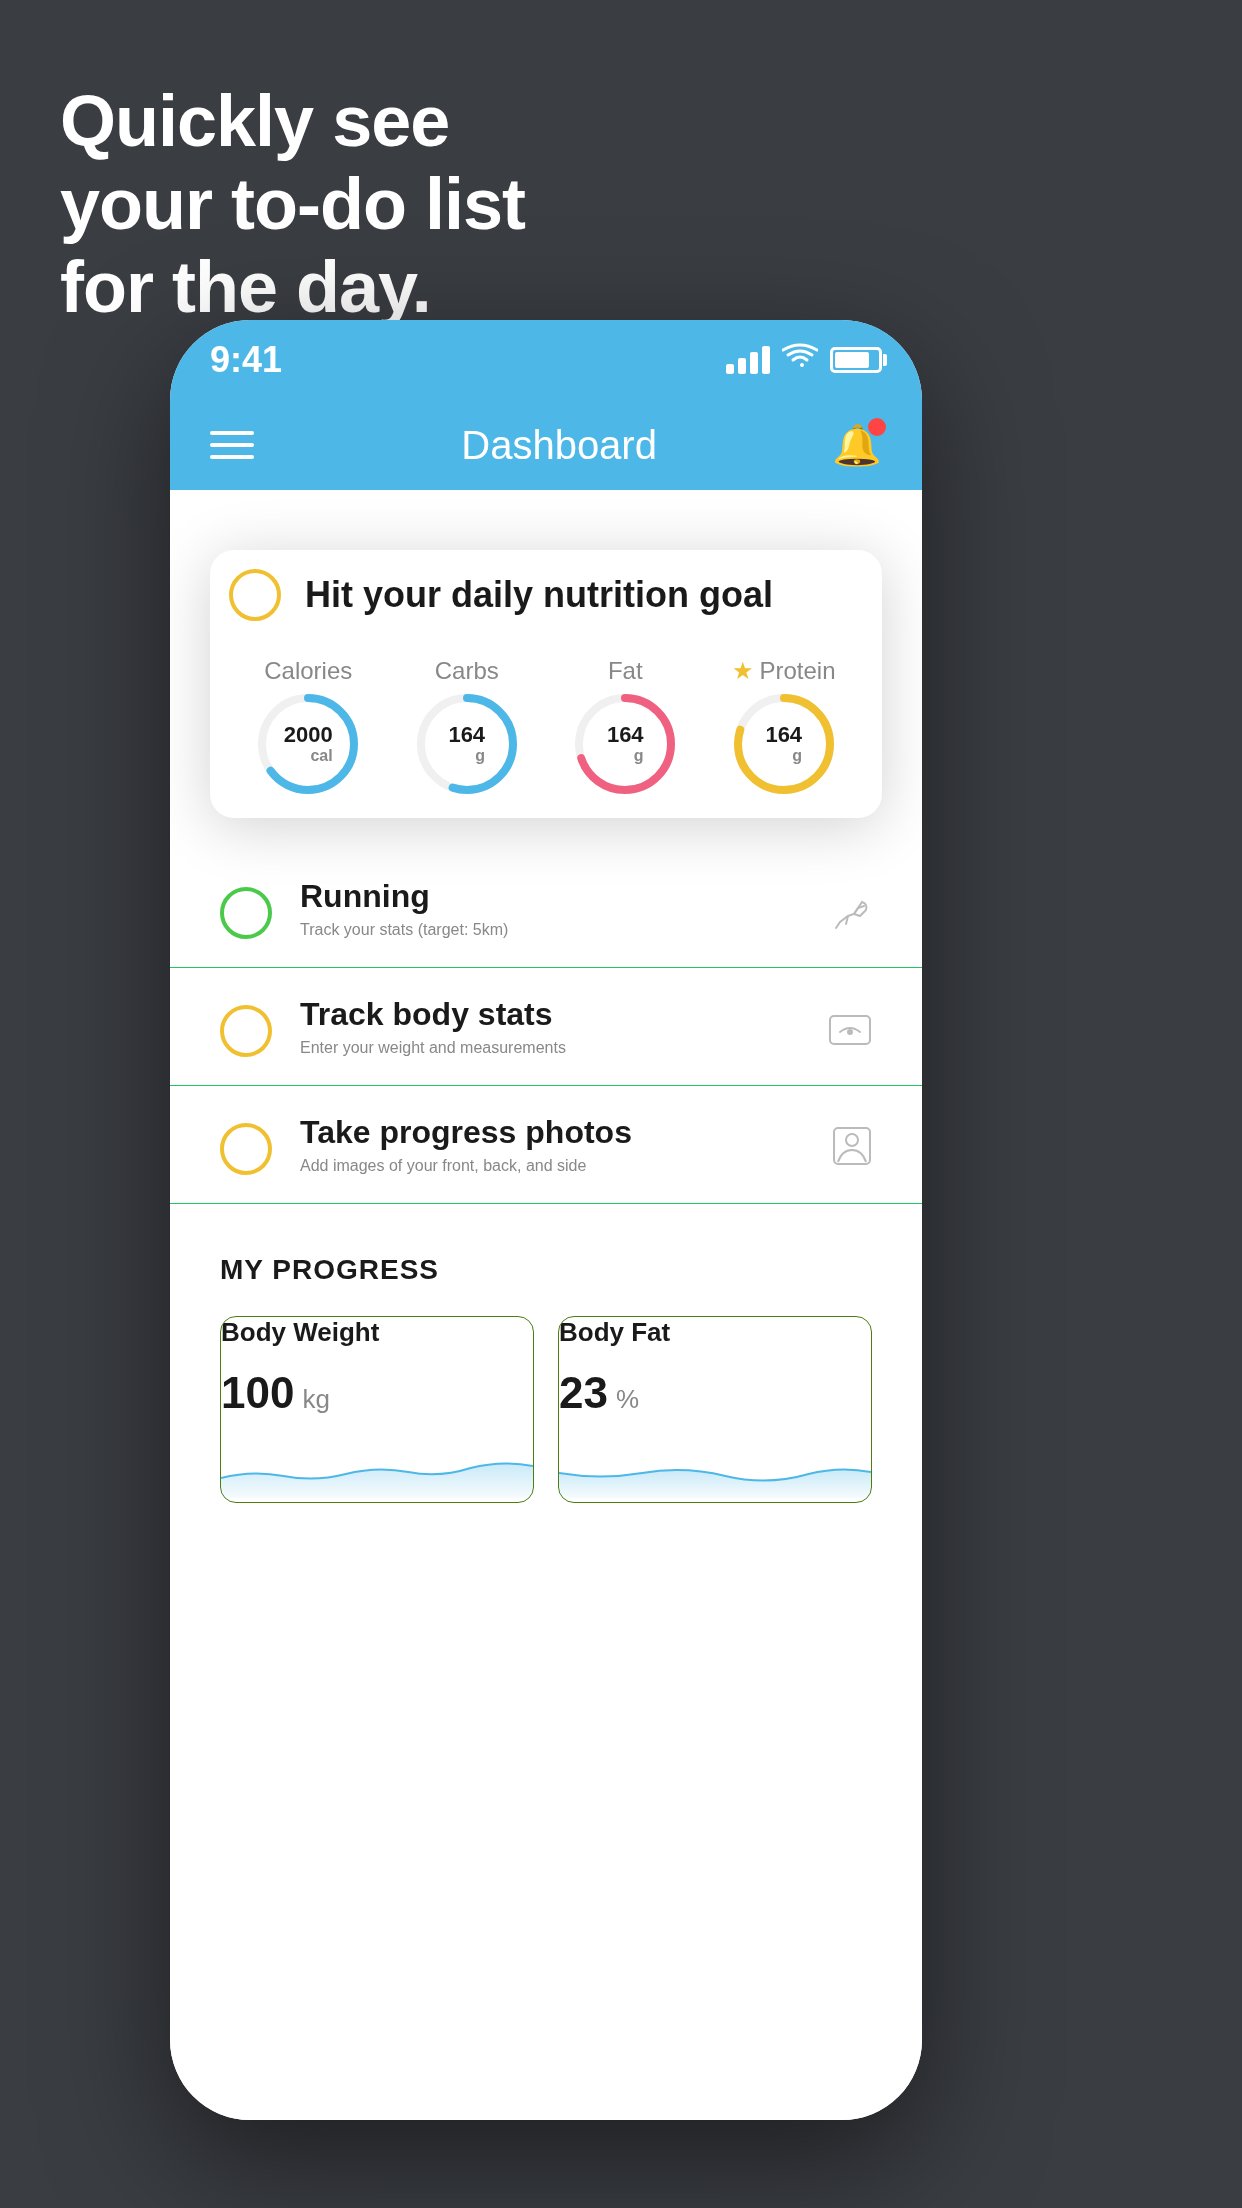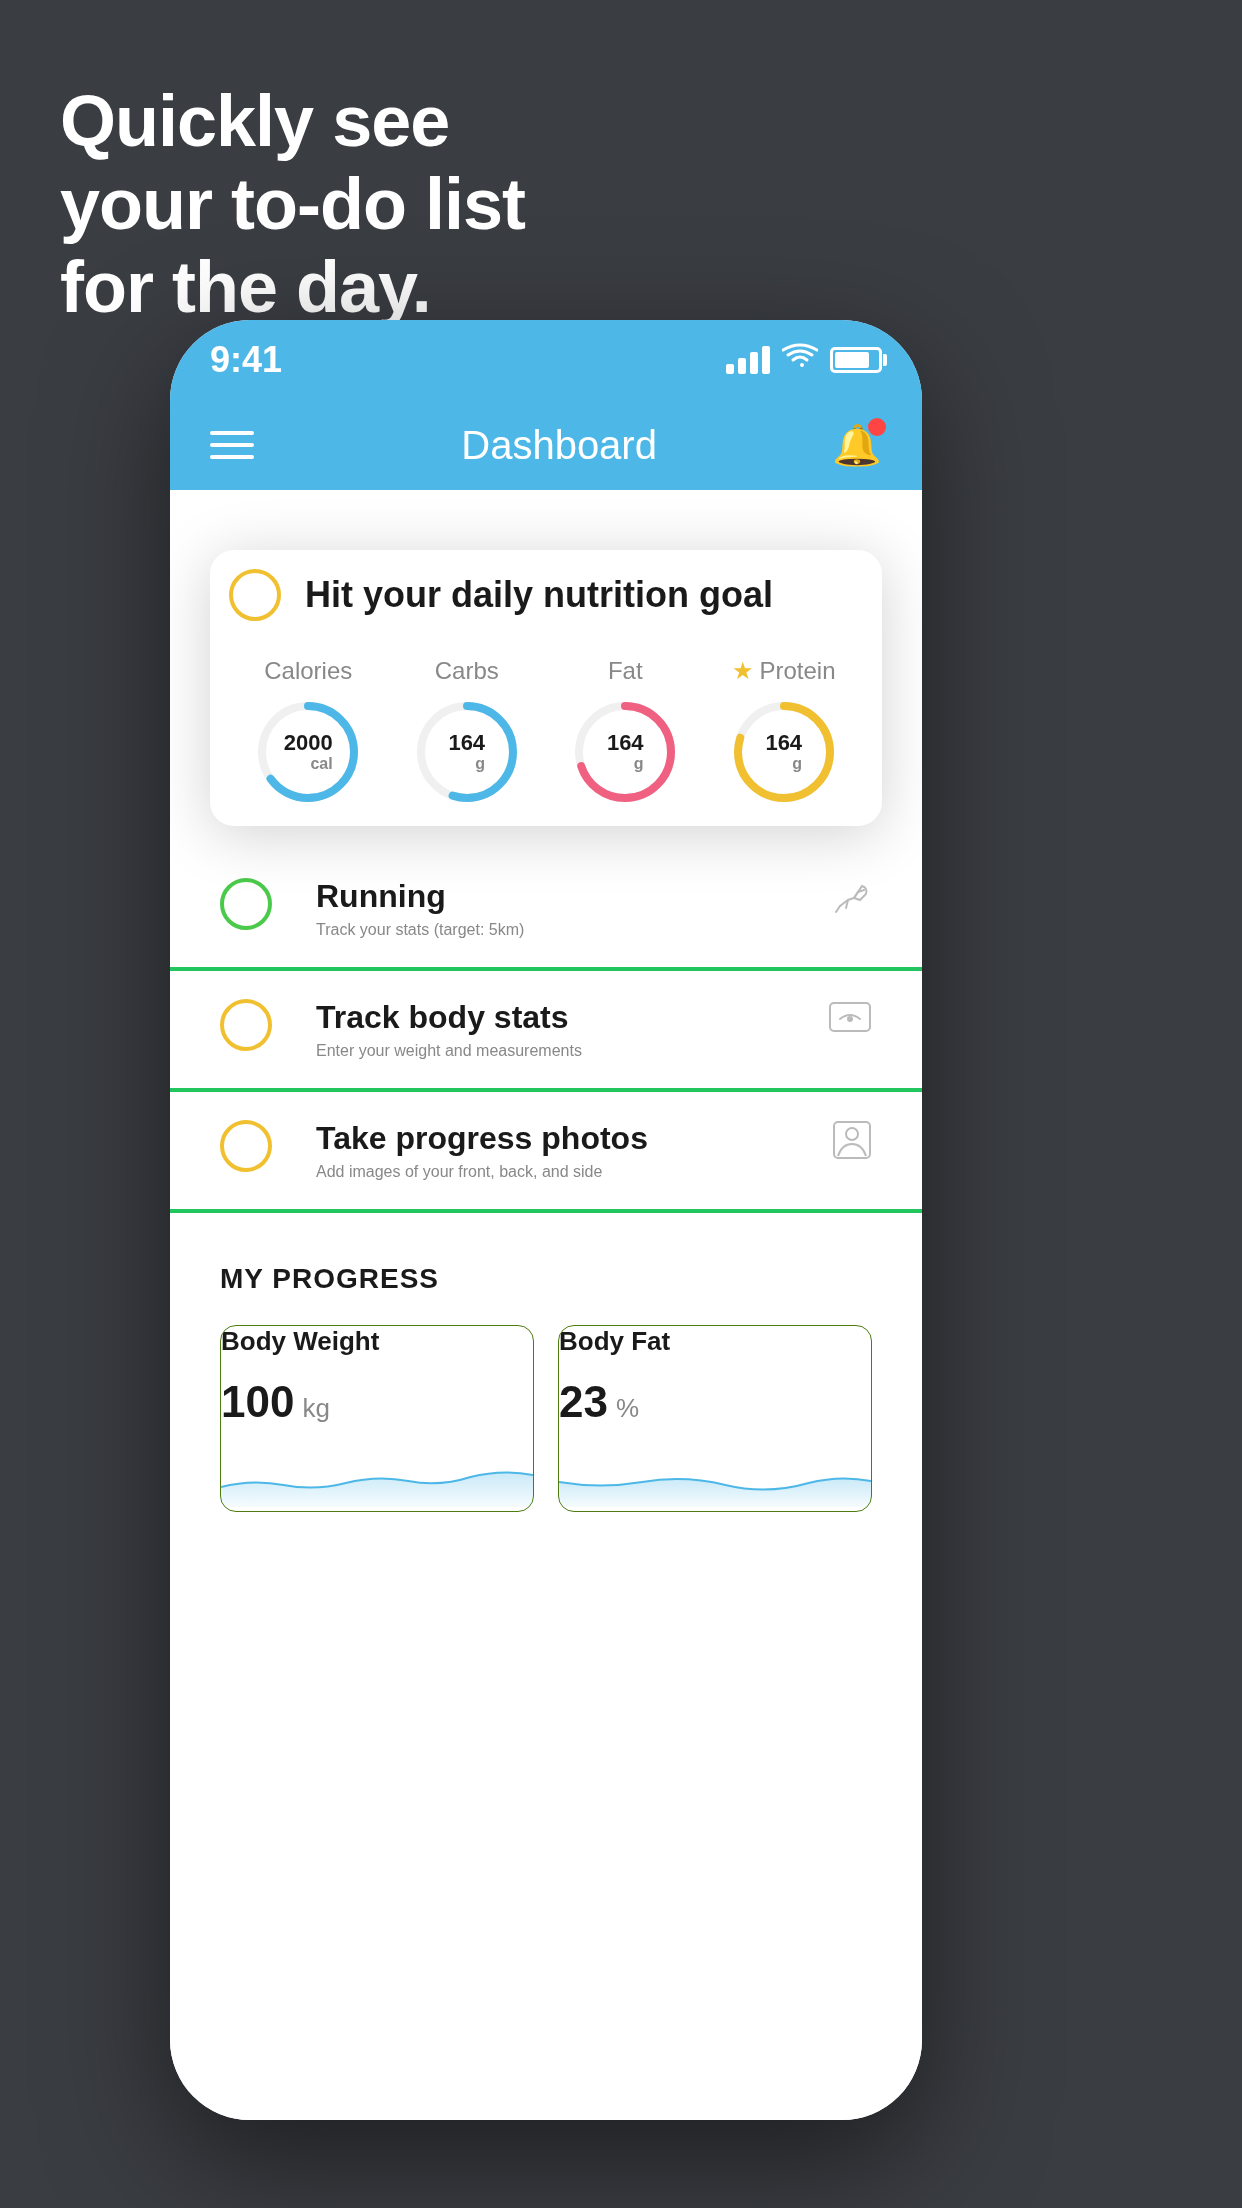--- a/index.html
+++ b/index.html
@@ -195,21 +195,21 @@
 
     
     .nutrition-row {
       display: flex;
       justify-content: space-around;
     }
     .nutrition-item {
       display: flex;
       flex-direction: column;
       align-items: center;
-      gap: 12px;
+      gap: 4px;
     }
     .nutrition-label {
       font-size: 24px;
       color: #888;
     }
     .nutrition-label.star-label {
       display: flex;
       align-items: center;
       gap: 6px;
     }
@@ -253,24 +253,24 @@
       font-size: 16px;
       color: #888;
     }
 
     
     .todo-list {
       margin-top: 360px;
     }
     .todo-item {
       display: flex;
-      align-items: flex-start;
+      align-items: flex-end;
       padding: 28px 50px;
-      border-bottom: 4px solid #22c55e;
-      gap: 44px;
+      border-bottom: 1px solid #22c55e;
+      gap: 28px;
     }
     .todo-text-block {
       flex: 1;
     }
     .todo-title {
       font-size: 32px;
       font-weight: 600;
       color: #1a1a1a;
       margin-bottom: 6px;
     }

